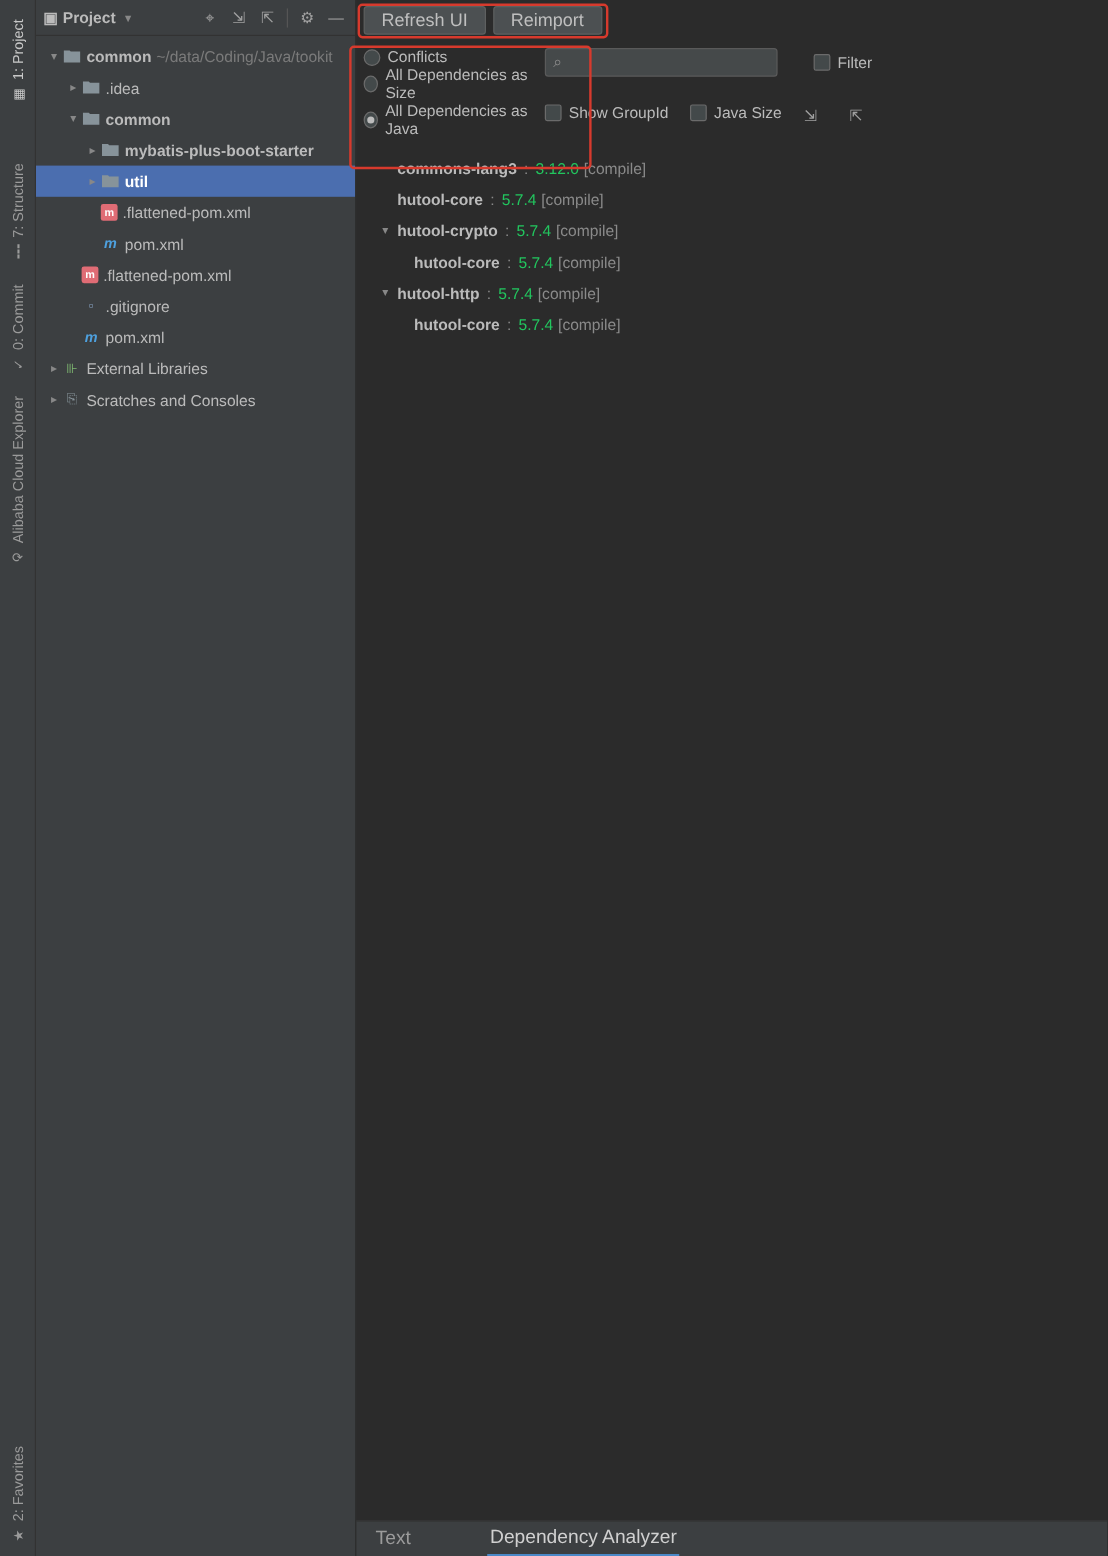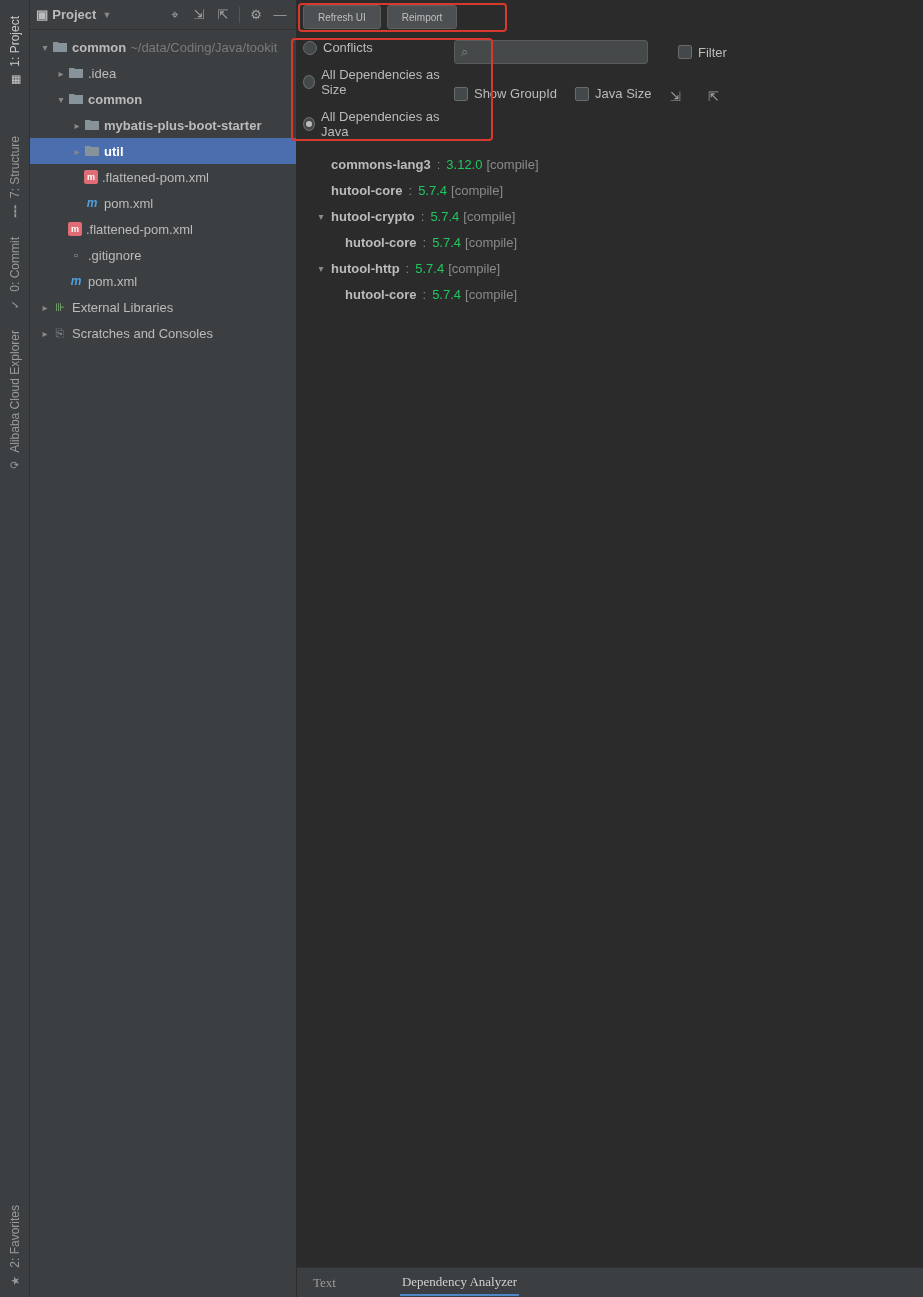--- a/index.html
+++ b/index.html
@@ -123,21 +123,21 @@
     display:flex; align-items:center;
     padding-left: 6px;
     gap: 6px;
   }
   .btn {
     background: #4c5052;
     border: 1px solid #5e6060;
     color: #bfbfbf;
     height: 24px;
     padding: 0 14px;
-    font-size: 10px;
+    font-size: 15px;
     border-radius: 3px;
     cursor: pointer;
     display:flex; align-items:center;
   }
   .red-box1 {
     position:absolute;
     left: 298px; top: 3px;
     width: 209px; height: 29px;
     border: 2px solid #d73a2d;
     pointer-events: none;
@@ -145,21 +145,21 @@
   }
   .red-box2 {
     position:absolute;
     left: 291px; top: 38px;
     width: 202px; height: 103px;
     border: 2px solid #d73a2d;
     pointer-events: none;
     border-radius: 4px;
   }
   .radio-col {
-    display:flex; flex-direction:column; gap:12px;
+    display:flex; flex-direction:column; 
     padding: 6px 0 6px 2px;
   }
   .radio-item { display:flex; align-items:center; gap:6px; font-size:13px; color:#bbbbbb; cursor:pointer;}
   .radio {
     width:14px; height:14px; border-radius:50%;
     border:1px solid #6b6b6b; background:#43494a;
     display:inline-flex; align-items:center; justify-content:center;
   }
   .radio.sel::after{content:""; width:6px; height:6px; border-radius:50%; background:#bcbcbc;}
 
@@ -205,21 +205,21 @@
 
   .bottom-tabs {
     position:absolute; bottom:0; left:0; right:0;
     height:30px;
     display:flex; align-items:center;
     border-top:1px solid #323232;
     background:#3c3f41;
     padding-left:14px;
     gap:18px;
   }
-  .btab { color:#9b9b9b; cursor:pointer; font-size:13px; padding:4px 2px;font-family:Liberation Serif, serif;}
+  .btab { color:#9b9b9b; cursor:pointer; font-size:16px; padding:4px 2px;}
   .btab.active { color:#d0d0d0; border-bottom:2px solid #4a88c7;margin-left:44px;}
 </style>
 </head>
 <body>
 
 <div class="left-rail">
   <div class="rail-tab active">
     <span class="rail-icon">▦</span>
     <span>1: Project</span>
   </div>

